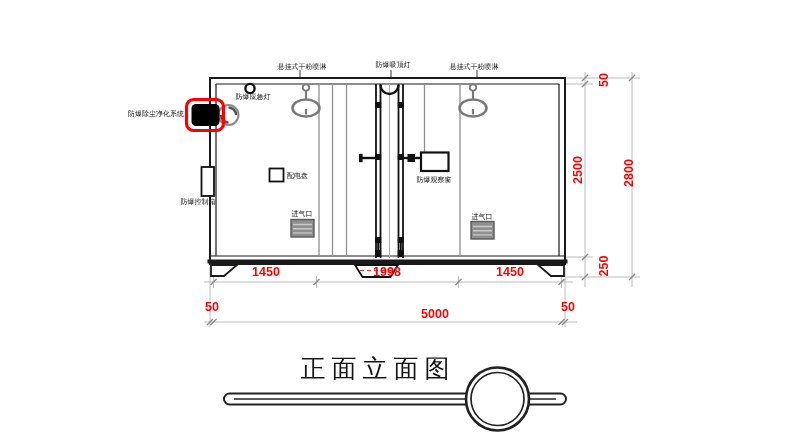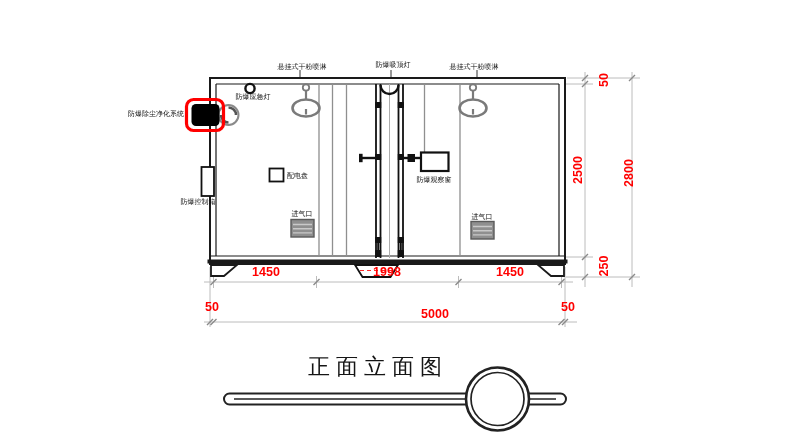--- a/index.html
+++ b/index.html
@@ -6,21 +6,21 @@
   html,body { width:800px; height:445px; background:#fff; font-family:"Liberation Sans",sans-serif; }
   .stage { position:absolute; top:0; left:0; width:800px; height:445px; background:#fff; overflow:hidden; }
   svg { position:absolute; top:0; left:0; }
   .lbl { position:absolute; font-size:7px; color:#111; white-space:nowrap; line-height:1;
          transform:translateX(-50%); letter-spacing:0; }
   .lbl.r { transform:none; }
   .lbl.l { transform:none; }
   .dim { position:absolute; font-size:12.5px; font-weight:600; color:#ff0000; white-space:nowrap;
          line-height:1; transform:translateX(-50%); }
   .dim.rot { transform:translate(-50%,-50%) rotate(-90deg); }
-  .title { position:absolute; font-size:22px; color:#151515; font-family:"Liberation Serif",serif;
+  .title { position:absolute; font-size:25px; color:#151515; font-family:"Liberation Serif",serif;
            letter-spacing:6px; white-space:nowrap; transform:translateX(-50%); line-height:1.1; }
 </style>
 </head>
 <body>
 
 <div class="stage">
 
   <svg width="800" height="445" viewBox="0 0 800 445">
 
     <g stroke="#bcbcbc" stroke-width="1" fill="none">

